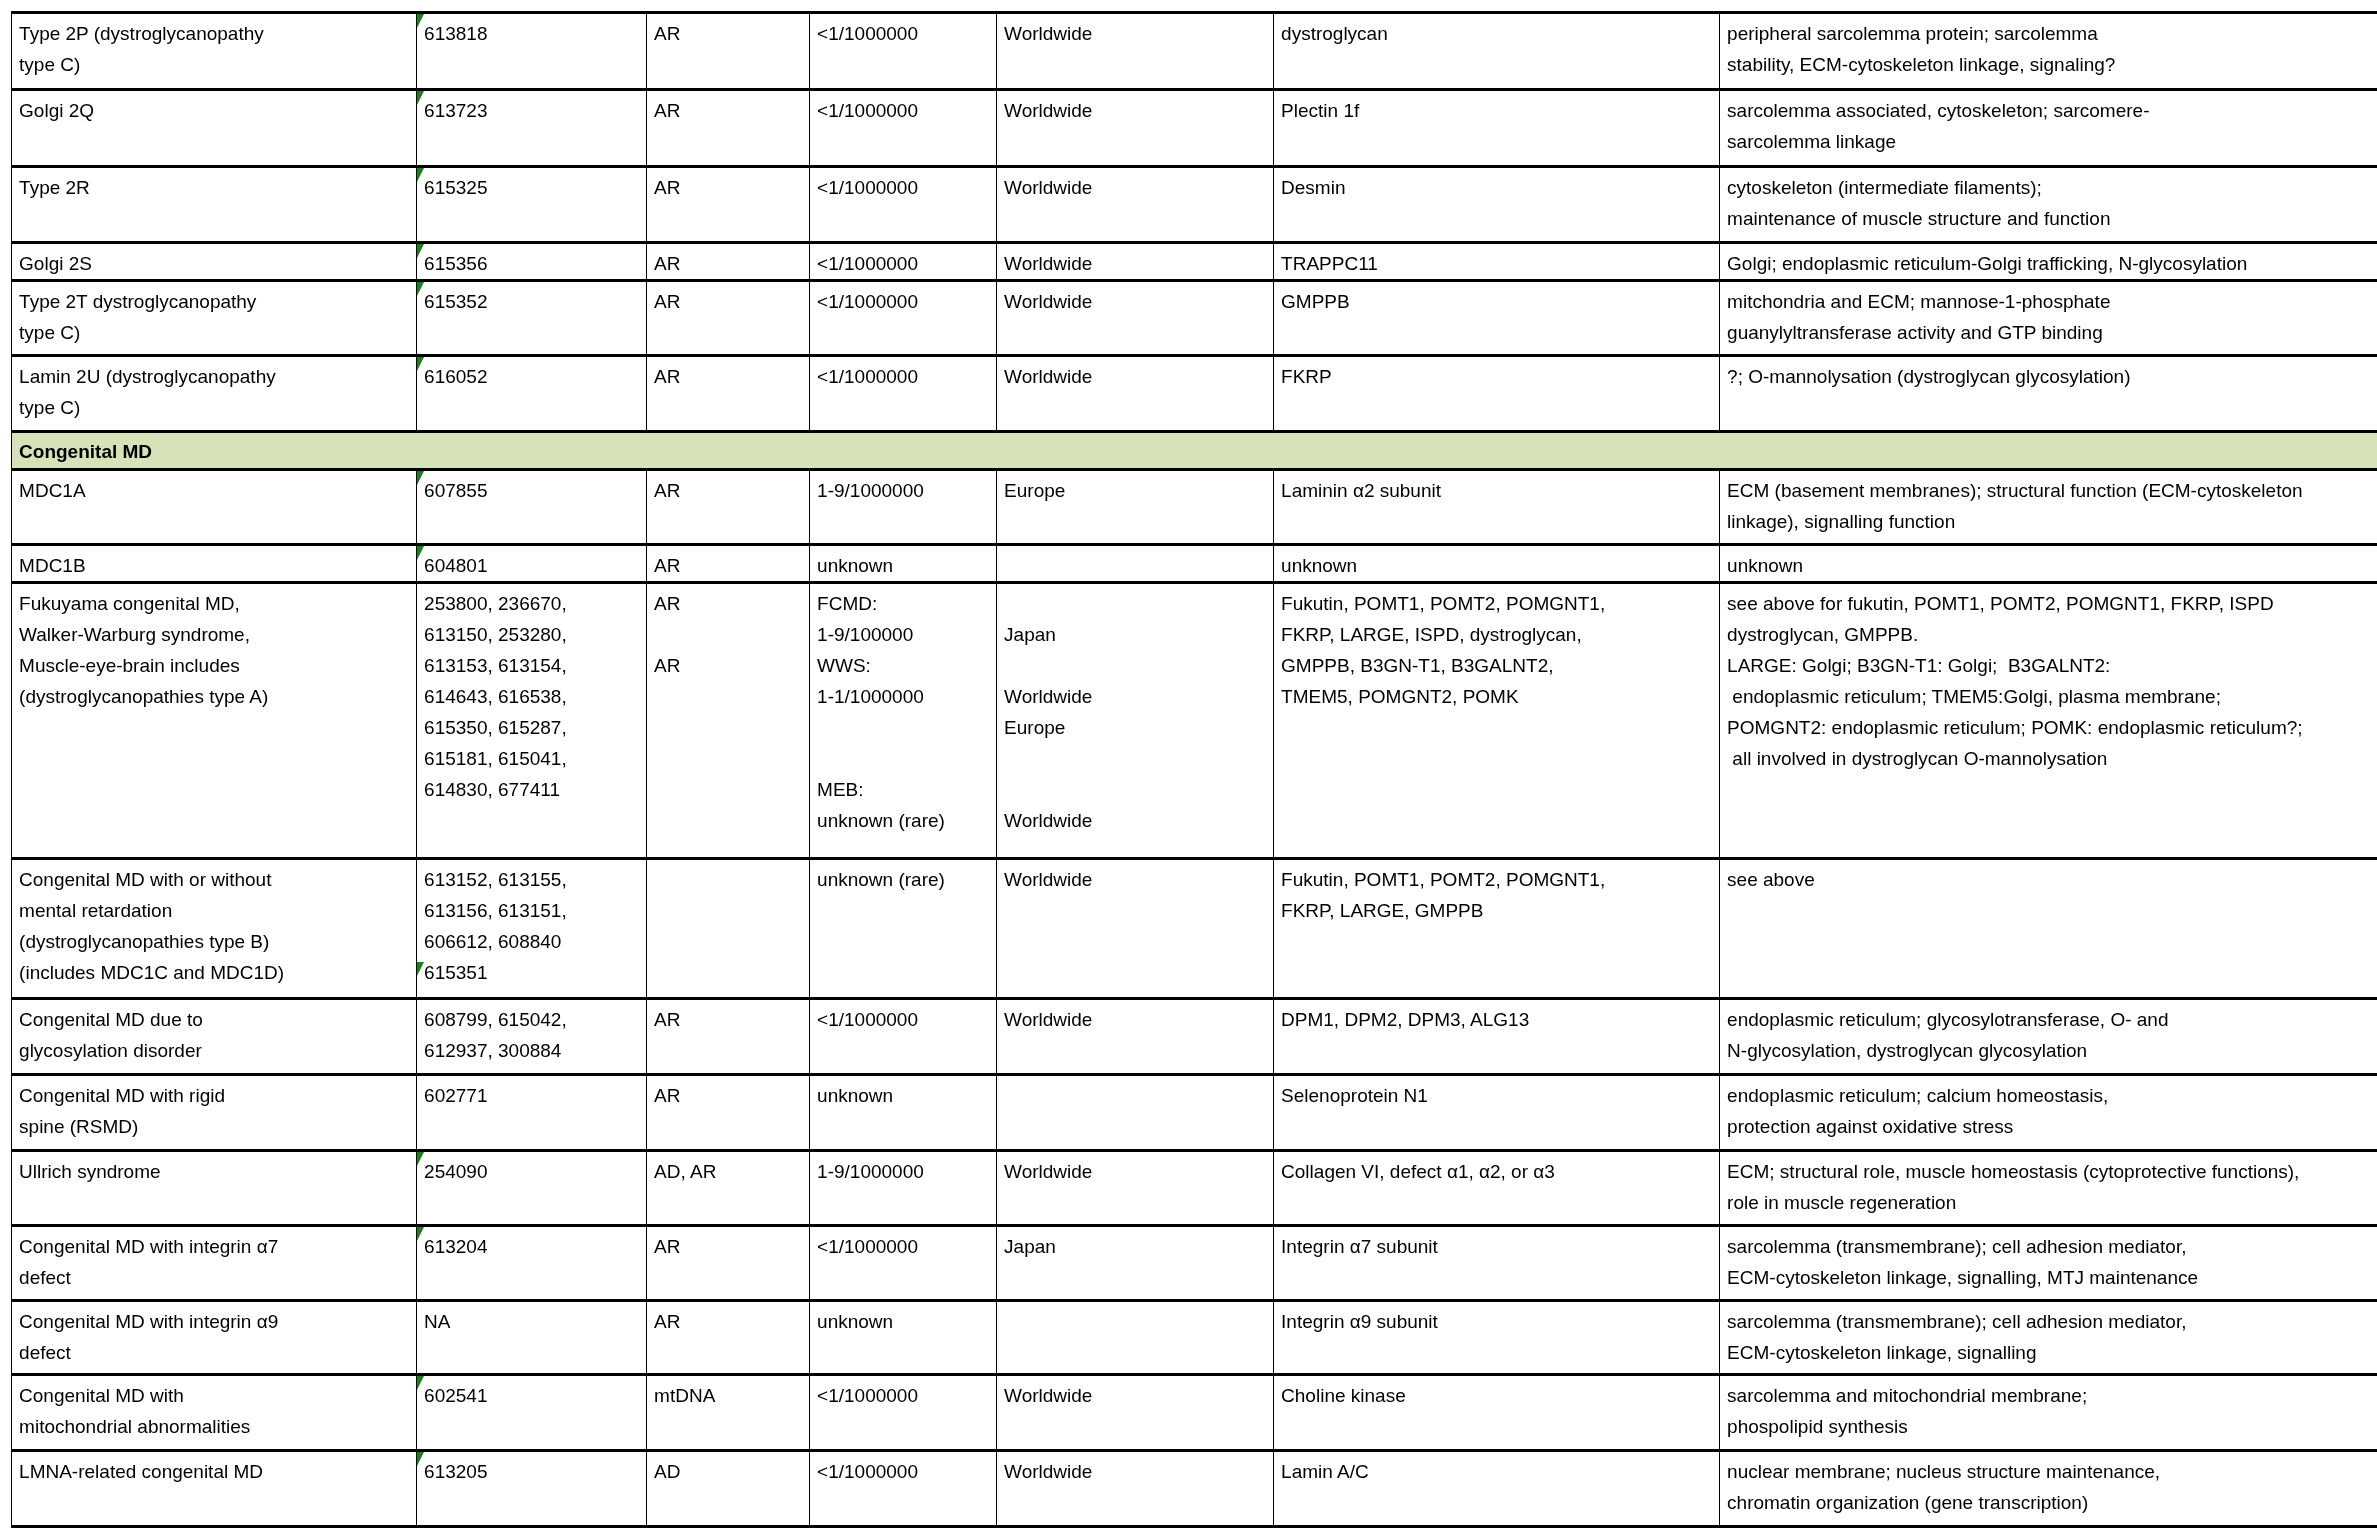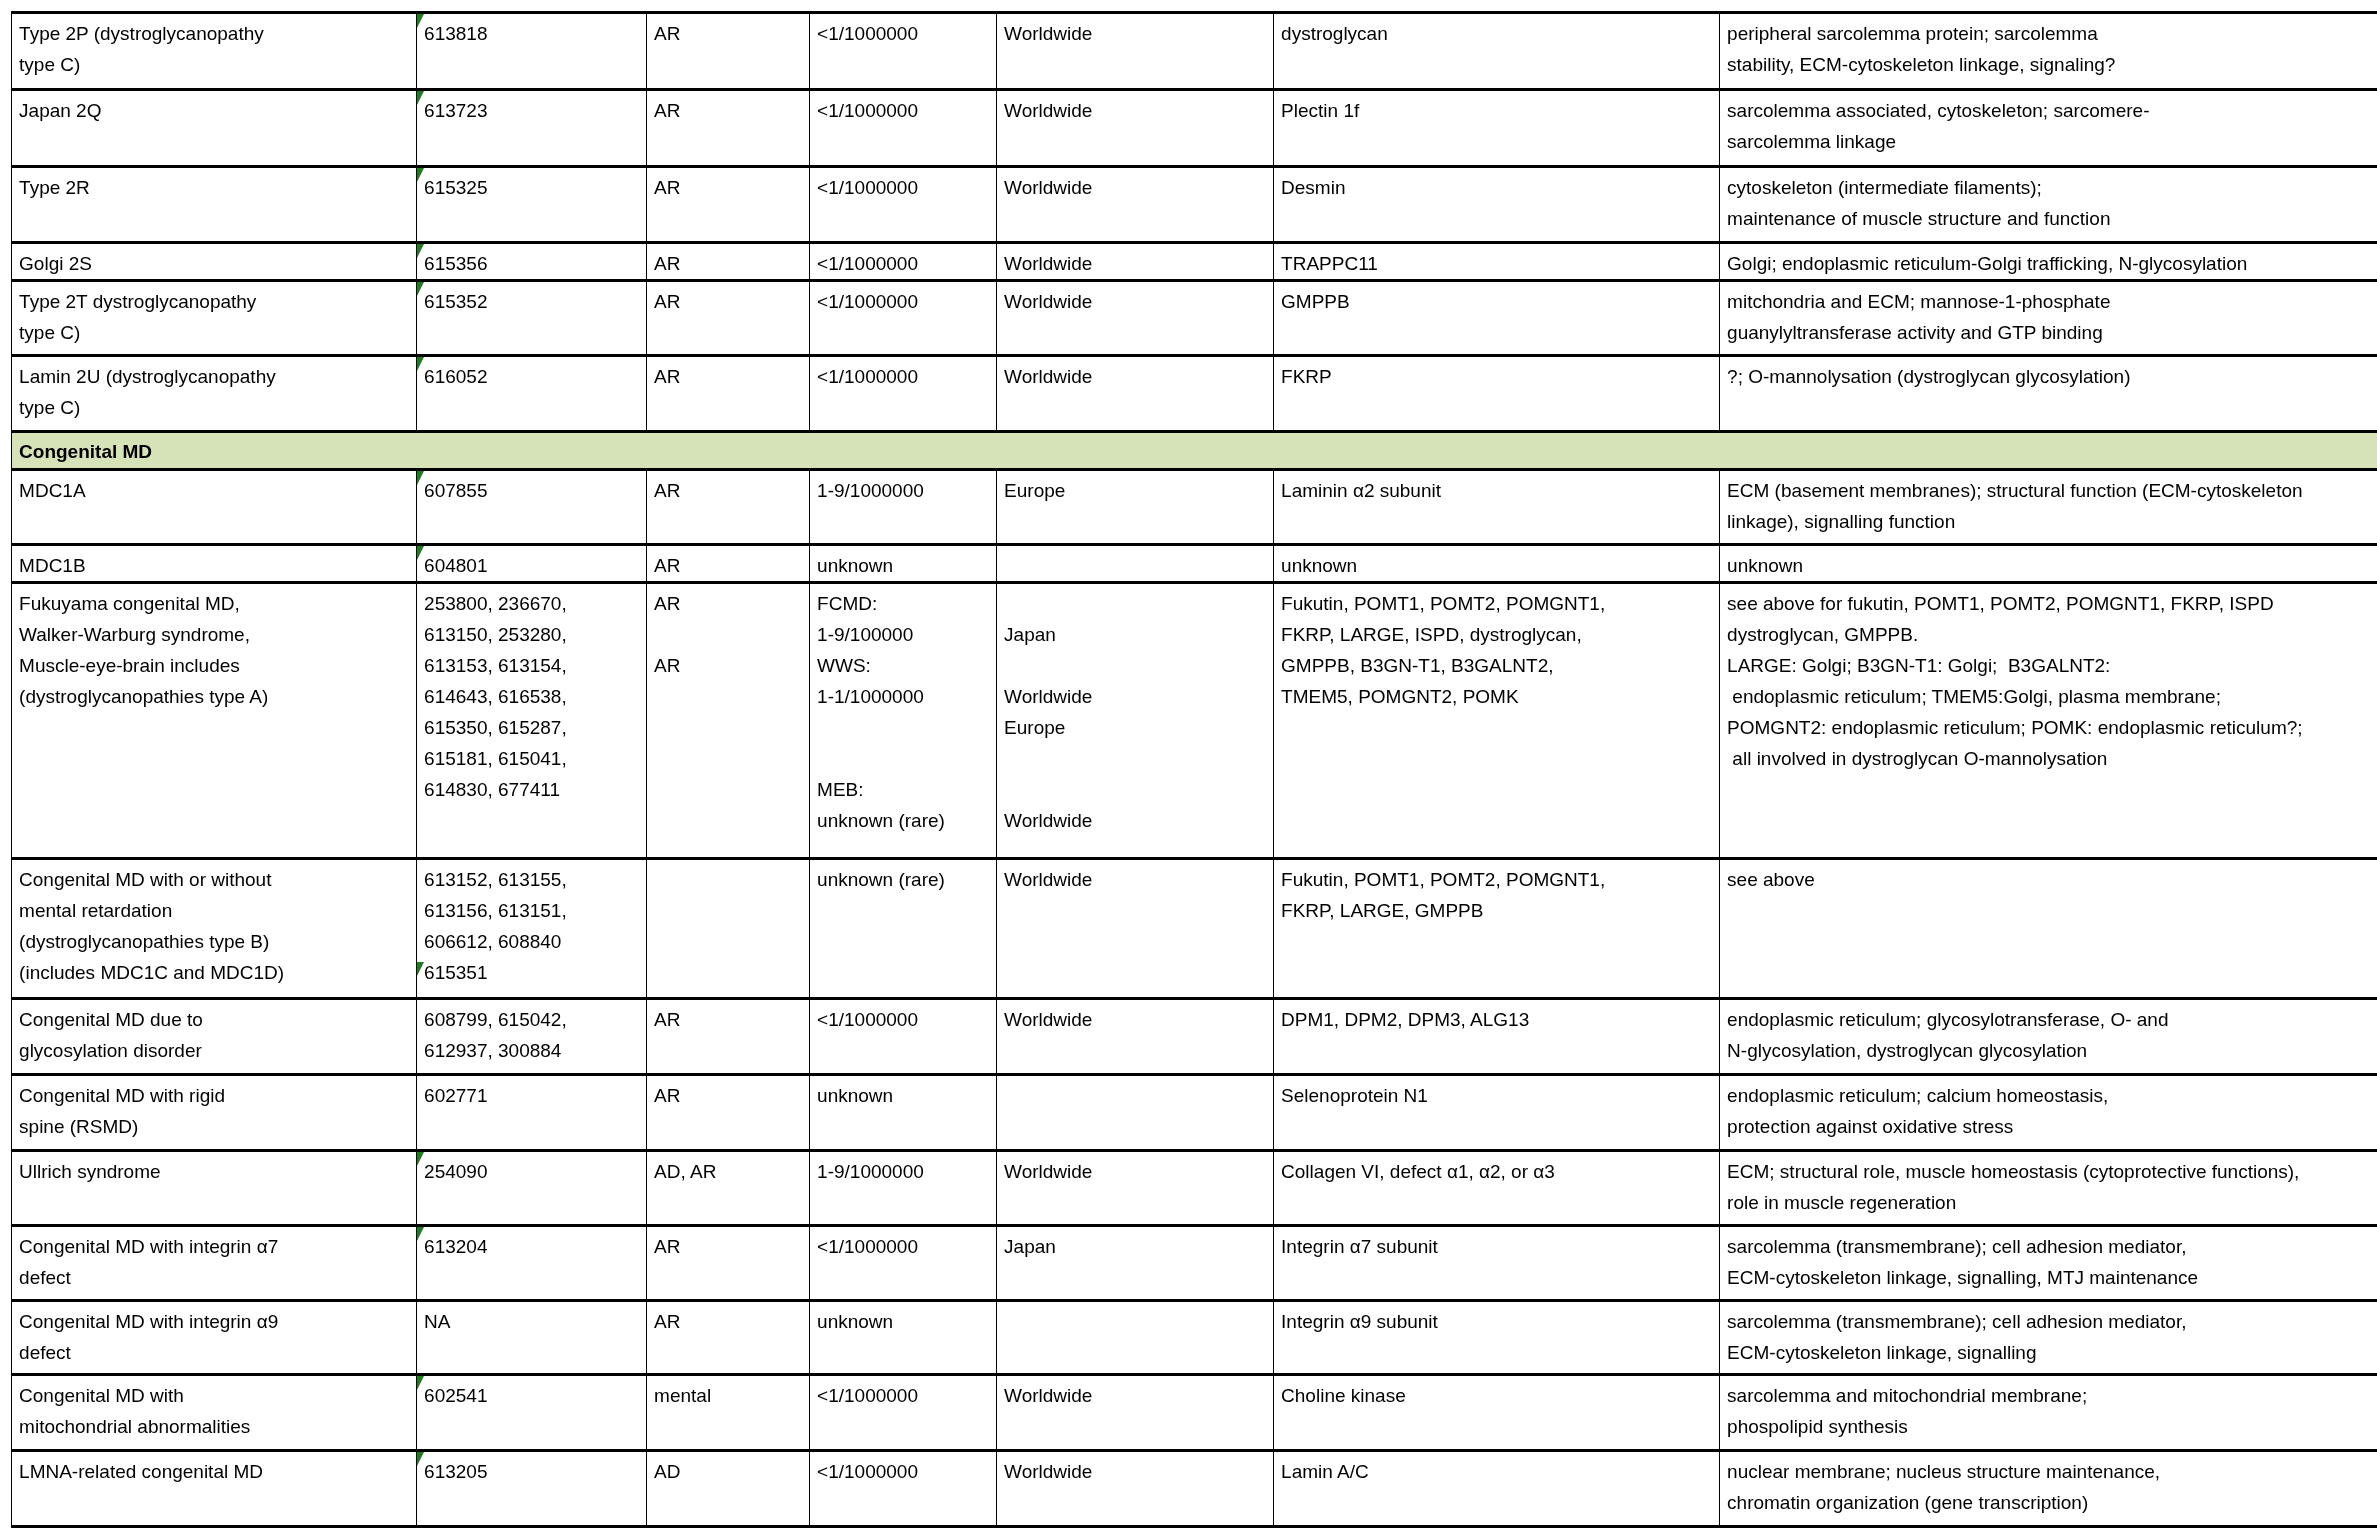--- a/index.html
+++ b/index.html
@@ -68,21 +68,21 @@
 type C)</td>
           <td>613818<span class="tri" style="border-left-color: rgb(30, 126, 30); top: 0px;"></span></td>
           <td>AR</td>
           <td>&lt;1/1000000</td>
           <td>Worldwide</td>
           <td>dystroglycan</td>
           <td>peripheral sarcolemma protein; sarcolemma
 stability, ECM-cytoskeleton linkage, signaling?</td>
         </tr>
         <tr style="height: 77px;">
-          <td>Japan 2Q</td>
+          <td>Golgi 2Q</td>
           <td>613723<span class="tri" style="border-left-color: rgb(30, 126, 30); top: 0px;"></span></td>
           <td>AR</td>
           <td>&lt;1/1000000</td>
           <td>Worldwide</td>
           <td>Plectin 1f</td>
           <td>sarcolemma associated, cytoskeleton; sarcomere-
 sarcolemma linkage</td>
         </tr>
         <tr style="height: 76px;">
           <td>Type 2R</td>
@@ -256,21 +256,21 @@
           <td>unknown</td>
           <td></td>
           <td>Integrin α9 subunit</td>
           <td>sarcolemma (transmembrane); cell adhesion mediator,
 ECM-cytoskeleton linkage, signalling</td>
         </tr>
         <tr style="height: 76px;">
           <td>Congenital MD with
 mitochondrial abnormalities</td>
           <td>602541<span class="tri" style="border-left-color: rgb(30, 126, 30); top: 0px;"></span></td>
-          <td>mental</td>
+          <td>mtDNA</td>
           <td>&lt;1/1000000</td>
           <td>Worldwide</td>
           <td>Choline kinase</td>
           <td>sarcolemma and mitochondrial membrane;
 phospolipid synthesis</td>
         </tr>
         <tr style="height: 76px;">
           <td>LMNA-related congenital MD</td>
           <td>613205<span class="tri" style="border-left-color: rgb(30, 126, 30); top: 0px;"></span></td>
           <td>AD</td>

